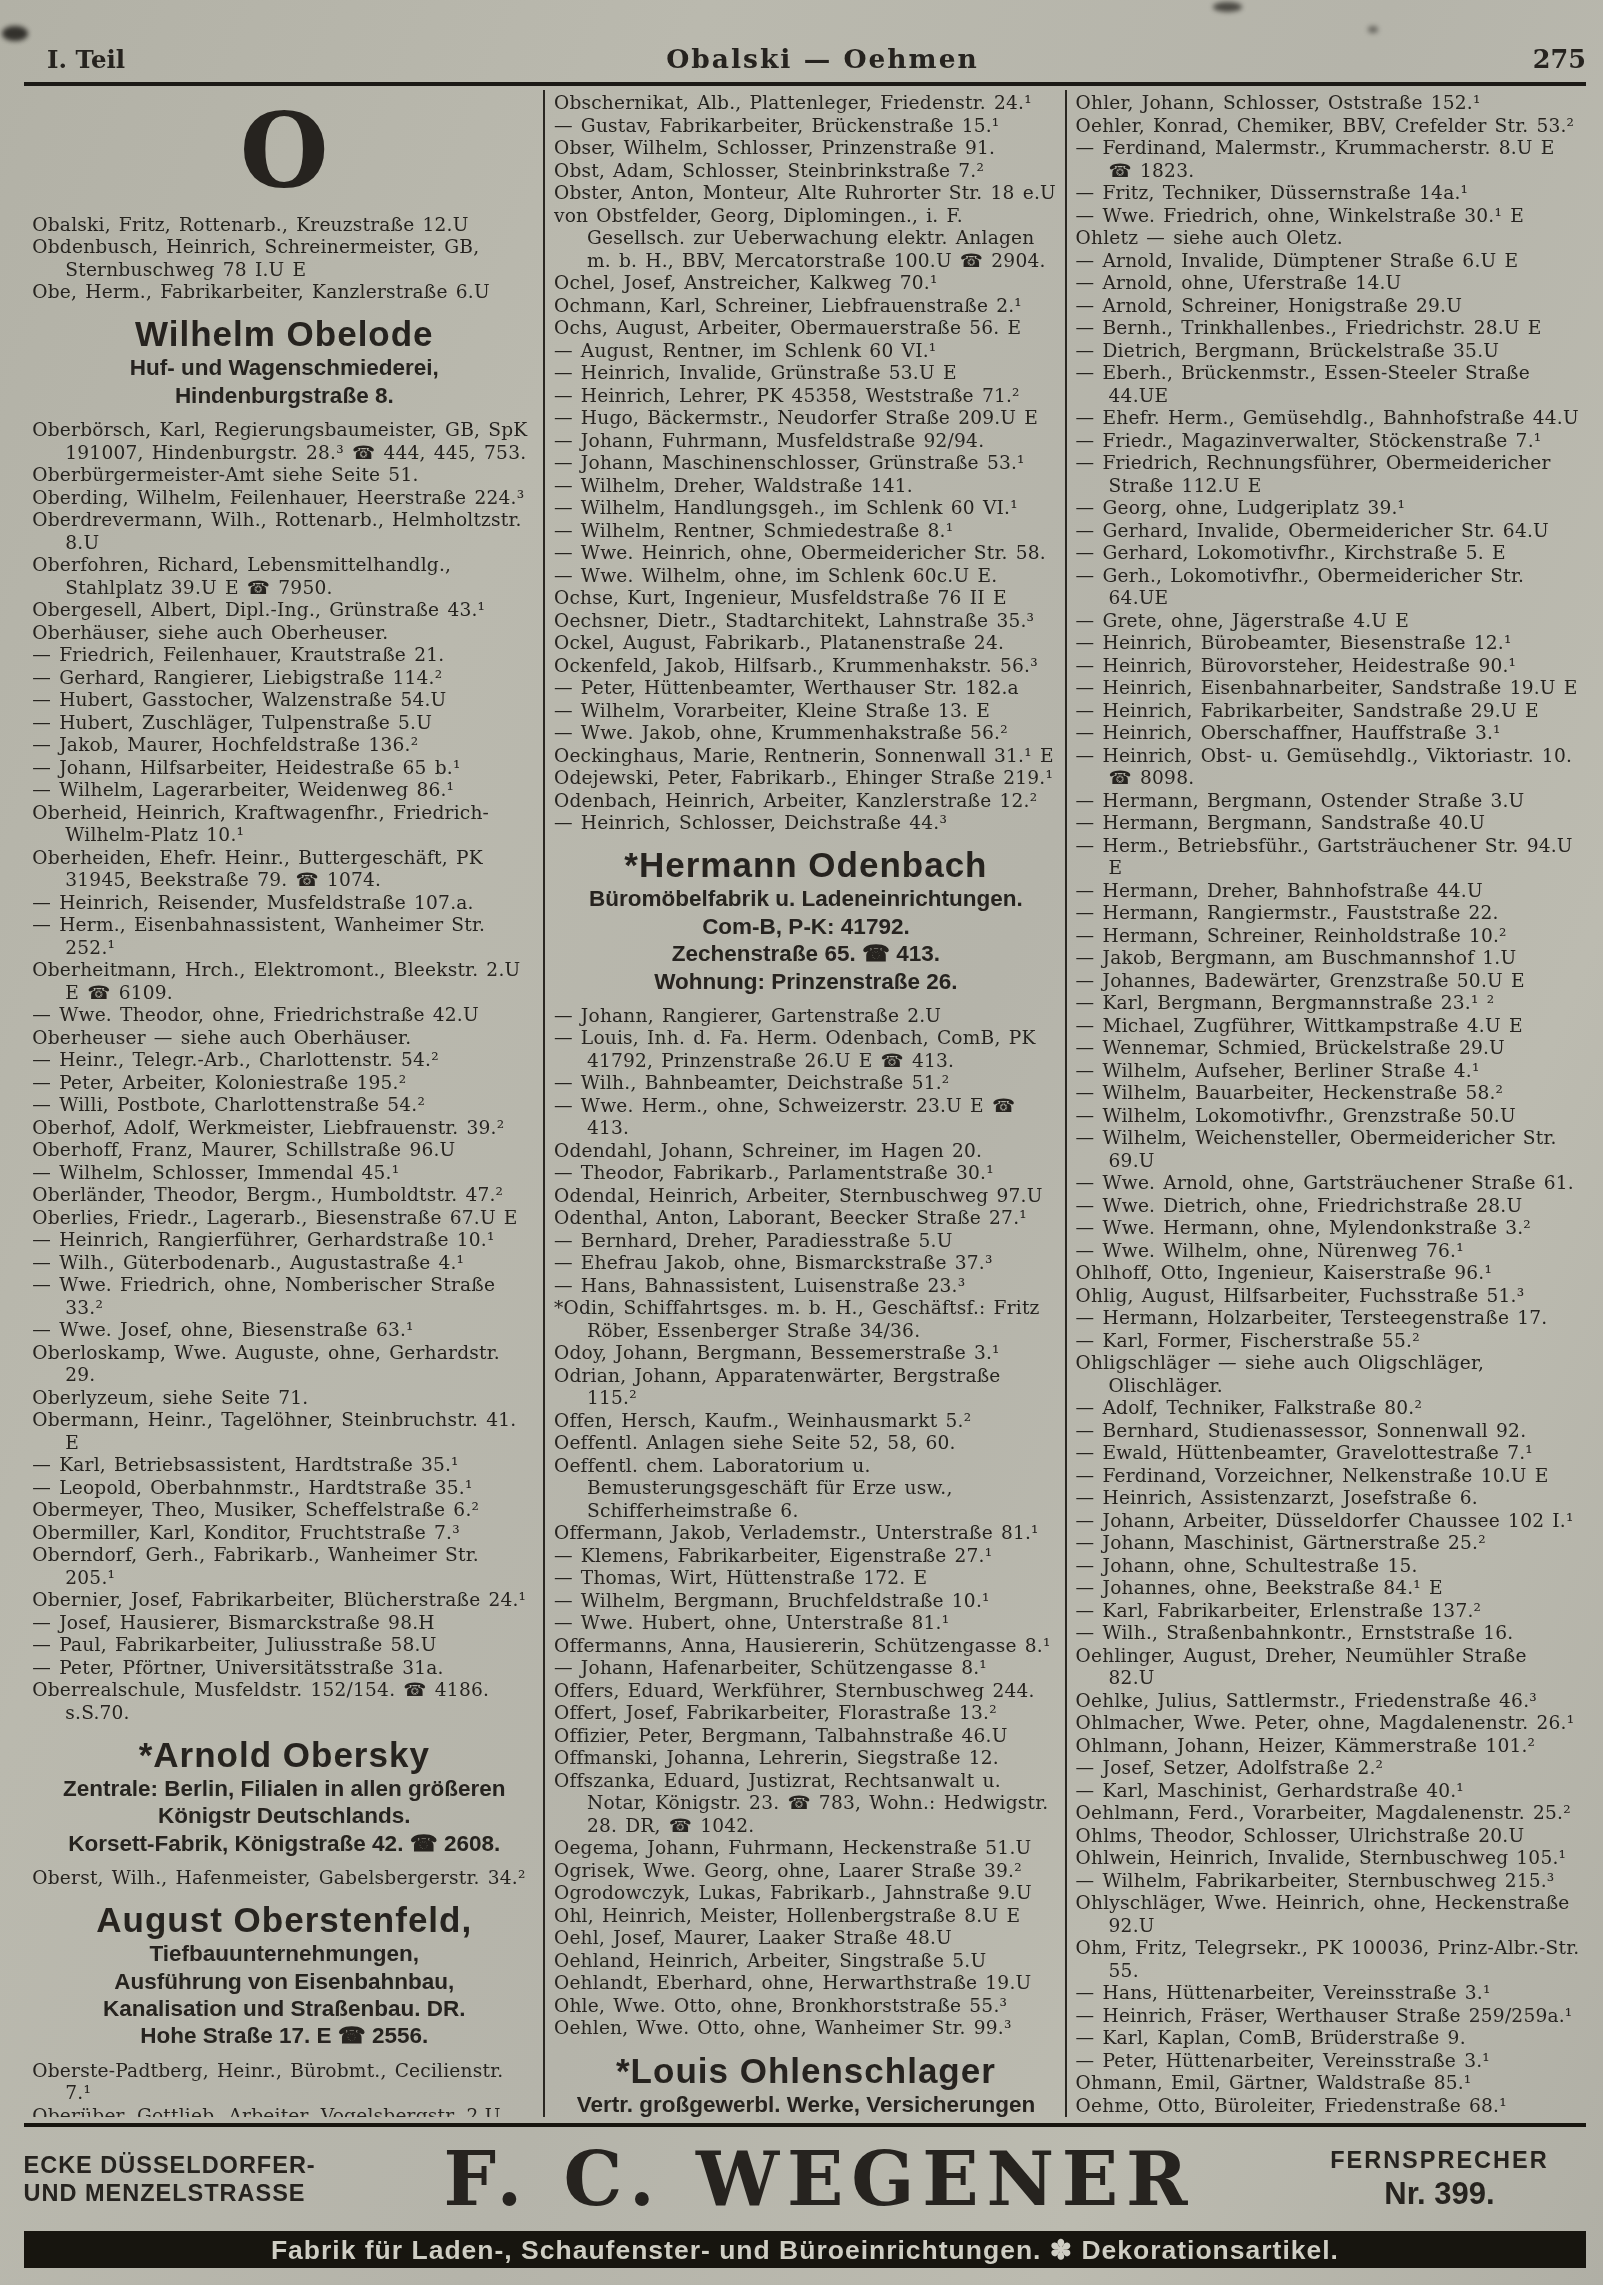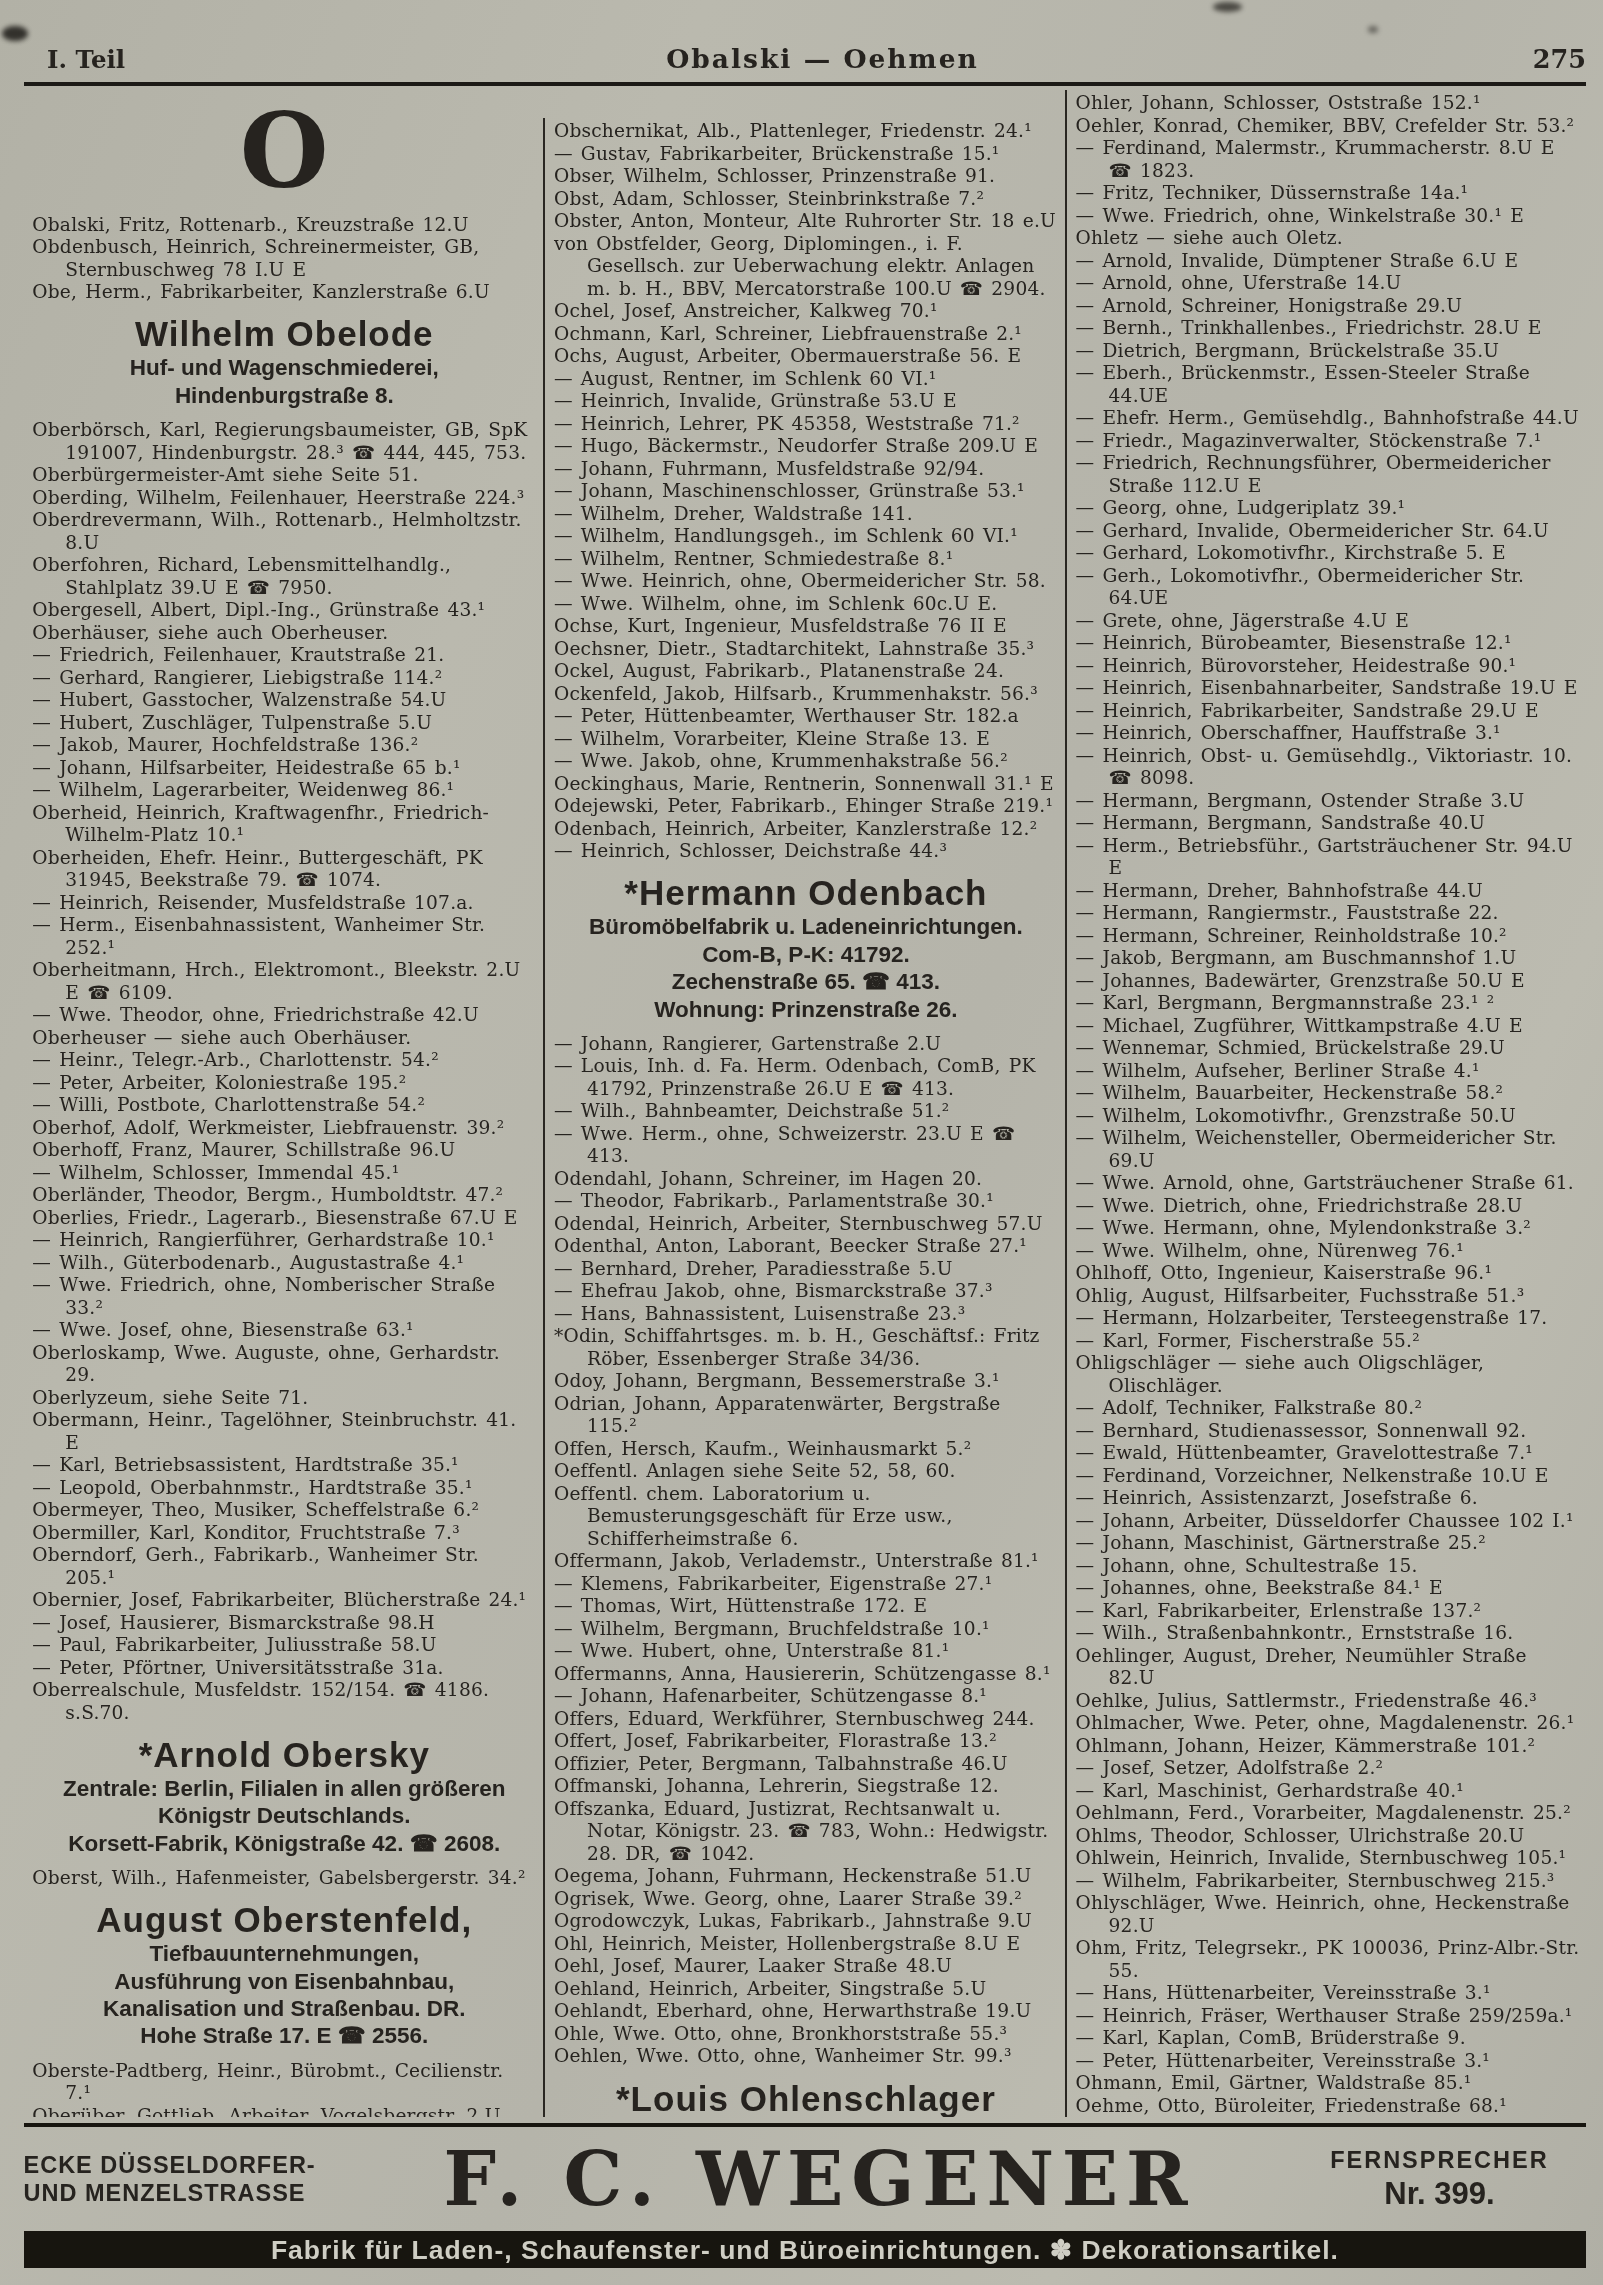--- a/index.html
+++ b/index.html
@@ -21,21 +21,21 @@
   }
   .header .h-left{position:absolute;left:47px;font-size:24.5px;font-weight:bold;}
   .header .h-center{position:absolute;left:0;right:0;text-align:center;font-size:26.5px;font-weight:bold;letter-spacing:2px;}
   .header .h-right{position:absolute;right:59px;font-size:25.5px;font-weight:bold;}
   .rule{position:absolute;left:23.5px;right:17.6px;top:82px;height:3.9px;background:#1c1a16;}
   .cols{
     position:absolute;left:23.5px;right:17.6px;top:90px;height:2027px;
     display:flex;
   }
   .col{flex:1 1 0;padding:2px 6.9px 0 8.8px;overflow:hidden;}
-  .col.c2{border-left:2px solid #2a2archive;margin-top:28px;} 
+  .col.c2{border-left:2px solid #2a2archive;} 
   .col.c2,.col.c3{border-left:2px solid #2a2722;}
   .entry{
     font-size:18.6px;line-height:22.5px;
     padding-left:33px;text-indent:-33px;
     letter-spacing:0.2px;
     word-spacing:2px;
   }
   .initial{
     text-align:center;font-size:102px;line-height:106px;font-weight:bold;
     margin:5.9px 0 9.8px 0;
@@ -197,21 +197,21 @@
           <div class="ad-line">Com-B, P-K: 41792.</div>
           <div class="ad-line">Zechenstraße 65. ☎ 413.</div>
           <div class="ad-line">Wohnung: Prinzenstraße 26.</div>
         </div>
         <div class="entry">— Johann, Rangierer, Gartenstraße 2.U</div>
         <div class="entry">— Louis, Inh. d. Fa. Herm. Odenbach, ComB, PK 41792, Prinzenstraße 26.U E ☎ 413.</div>
         <div class="entry">— Wilh., Bahnbeamter, Deichstraße 51.²</div>
         <div class="entry">— Wwe. Herm., ohne, Schweizerstr. 23.U E ☎ 413.</div>
         <div class="entry">Odendahl, Johann, Schreiner, im Hagen 20.</div>
         <div class="entry">— Theodor, Fabrikarb., Parlamentstraße 30.¹</div>
-        <div class="entry">Odendal, Heinrich, Arbeiter, Sternbuschweg 57.U</div>
+        <div class="entry">Odendal, Heinrich, Arbeiter, Sternbuschweg 97.U</div>
         <div class="entry">Odenthal, Anton, Laborant, Beecker Straße 27.¹</div>
         <div class="entry">— Bernhard, Dreher, Paradiesstraße 5.U</div>
         <div class="entry">— Ehefrau Jakob, ohne, Bismarckstraße 37.³</div>
         <div class="entry">— Hans, Bahnassistent, Luisenstraße 23.³</div>
         <div class="entry">*Odin, Schiffahrtsges. m. b. H., Geschäftsf.: Fritz Röber, Essenberger Straße 34/36.</div>
         <div class="entry">Odoy, Johann, Bergmann, Bessemerstraße 3.¹</div>
         <div class="entry">Odrian, Johann, Apparatenwärter, Bergstraße 115.²</div>
         <div class="entry">Offen, Hersch, Kaufm., Weinhausmarkt 5.²</div>
         <div class="entry">Oeffentl. Anlagen siehe Seite 52, 58, 60.</div>
         <div class="entry">Oeffentl. chem. Laboratorium u. Bemusterungsgeschäft für Erze usw., Schifferheimstraße 6.</div>

